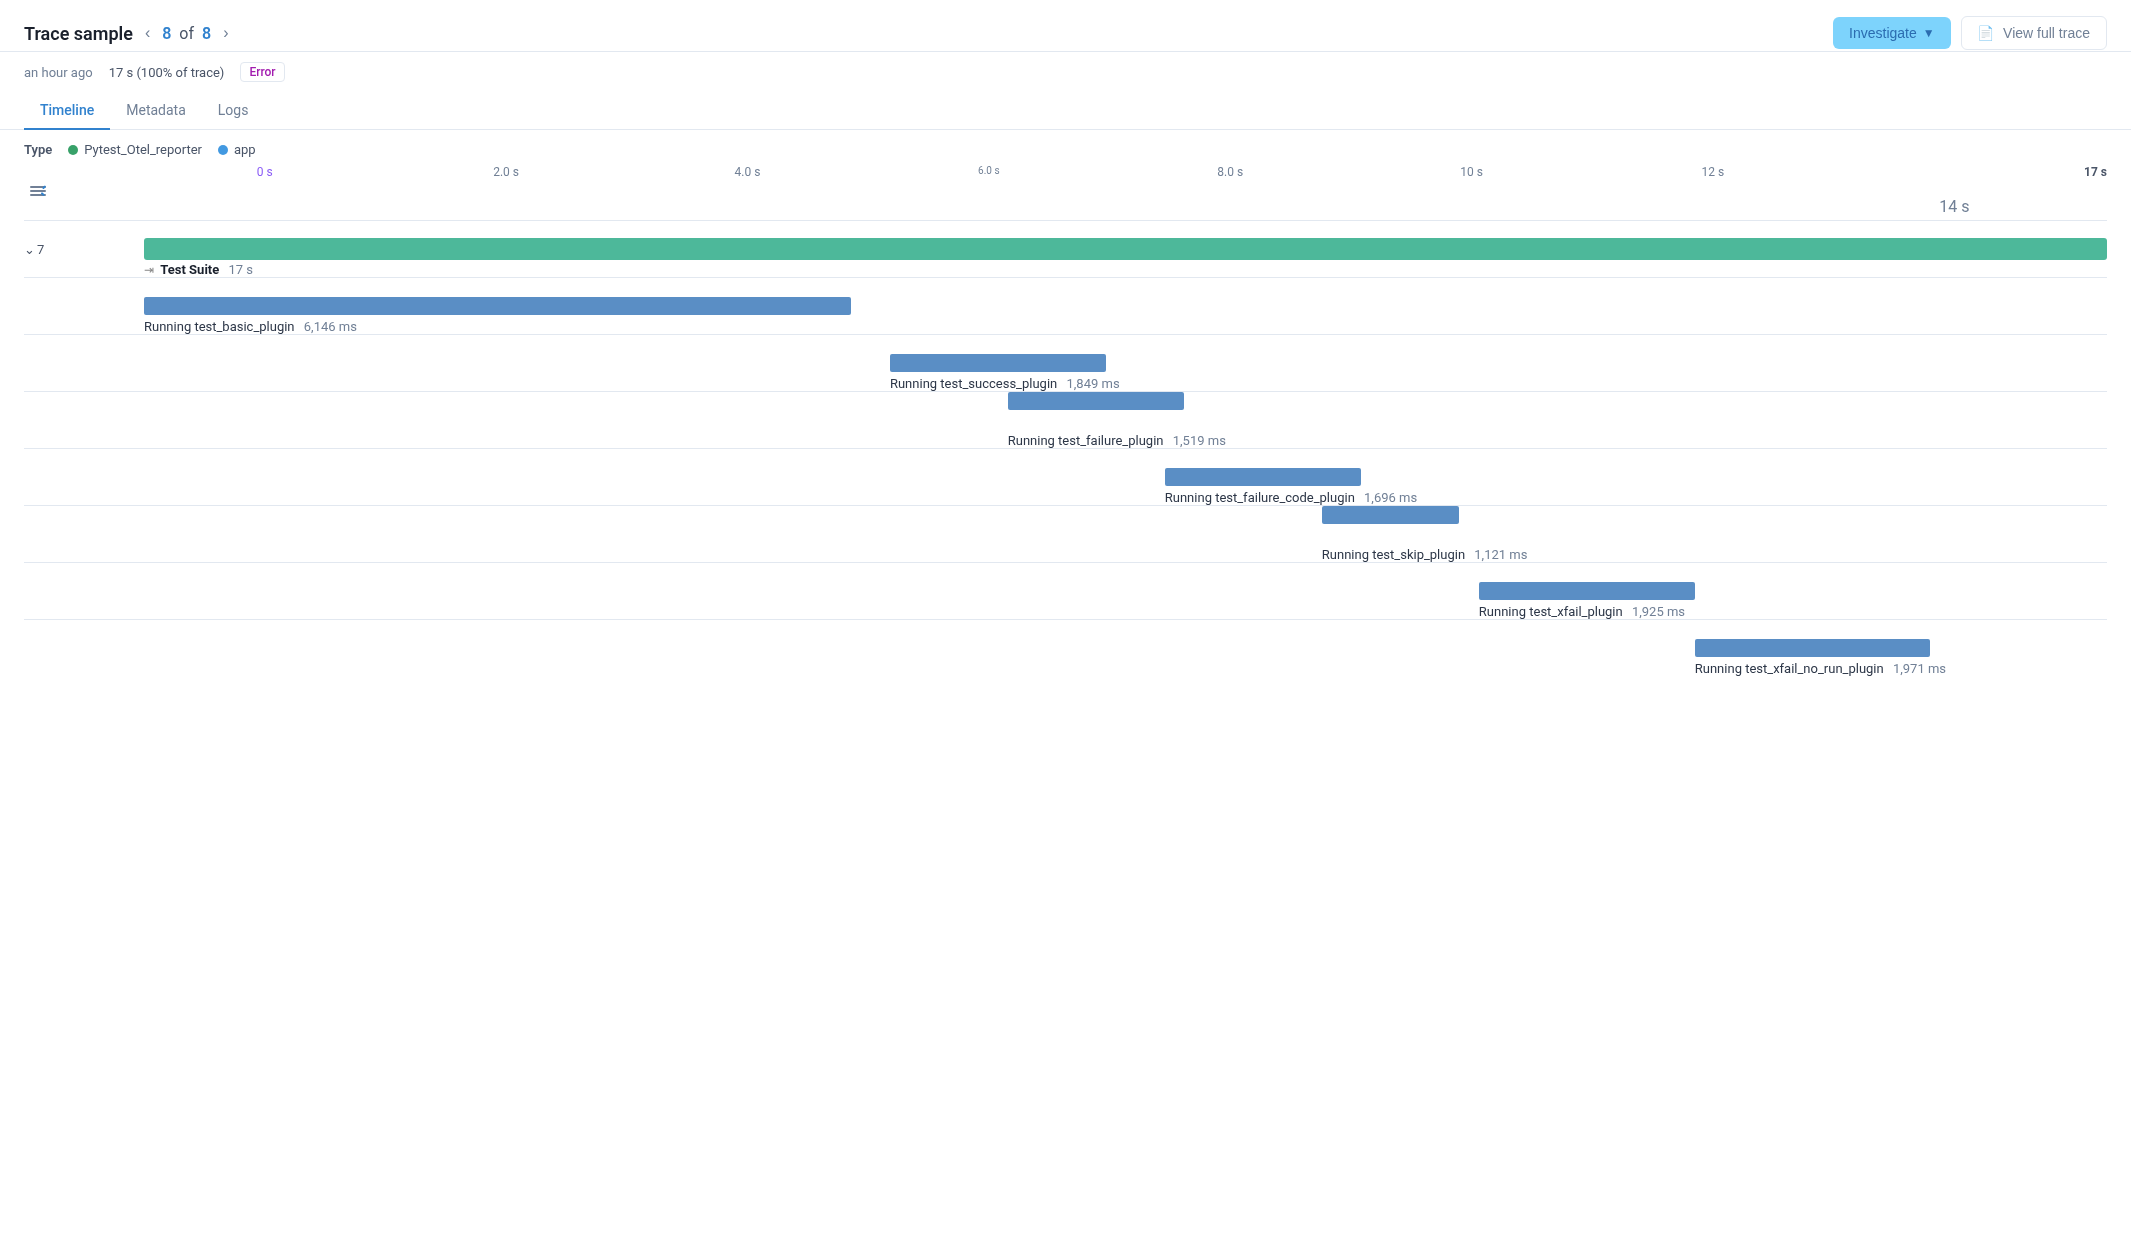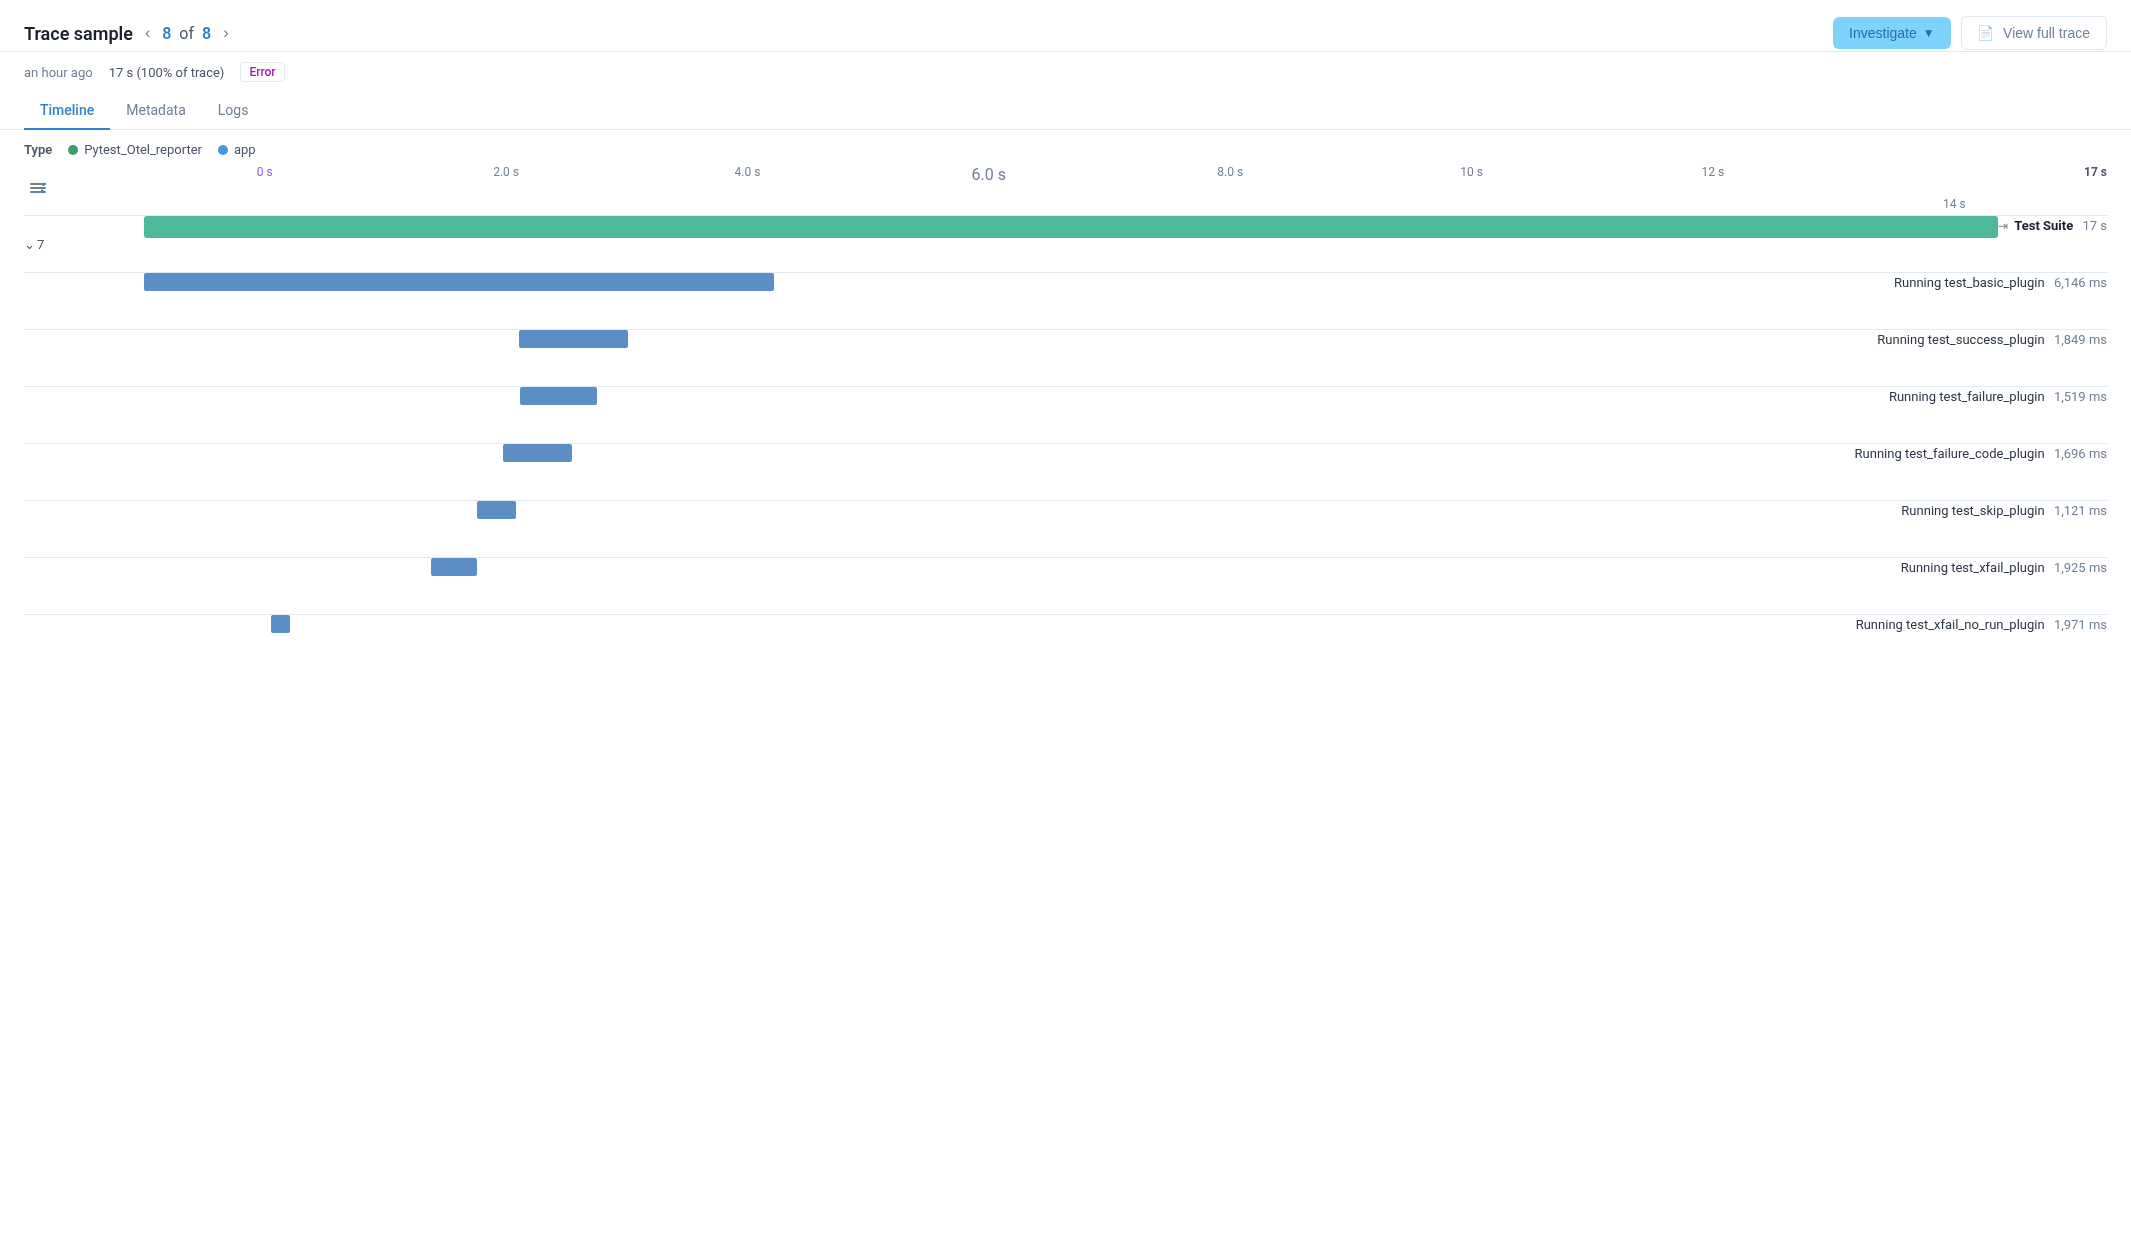--- a/index.html
+++ b/index.html
@@ -168,21 +168,21 @@
       min-width: 120px;
       display: flex;
       align-items: center;
       padding: 4px 0;
     }
     .row-chart {
       flex: 1;
       position: relative;
       height: 56px;
       display: flex;
-      flex-direction: row;
+      flex-direction: column;
       justify-content: flex-end;
     }
     .bar-container {
       position: relative;
       width: 100%;
       height: 20px;
     }
     .bar {
       position: absolute;
       height: 18px;
@@ -279,25 +279,25 @@
           <rect x="13" y="6" width="4" height="2" rx="1" fill="#3182ce" transform="rotate(-45 13 6)"></rect>
           <rect x="13" y="10" width="4" height="2" rx="1" fill="#3182ce" transform="rotate(45 13 10)"></rect>
         </svg>
       </div>
     </div>
     <div style="flex:1; display:flex; align-items:center; position:relative;">
       <div style="display:flex; width:100%; justify-content:space-between;">
         <span style="font-size:12px;color:#8b5cf6;flex:1;text-align:center;">0 s</span>
         <span style="font-size:12px;color:#718096;flex:1;text-align:center;">2.0 s</span>
         <span style="font-size:12px;color:#718096;flex:1;text-align:center;">4.0 s</span>
-        <span style="font-size:16px;color:#718096;flex:1;text-align:center;">6.0 s</span>
+        <span style="font-size:10px;color:#718096;flex:1;text-align:center;">6.0 s</span>
         <span style="font-size:12px;color:#718096;flex:1;text-align:center;">8.0 s</span>
         <span style="font-size:12px;color:#718096;flex:1;text-align:center;">10 s</span>
         <span style="font-size:12px;color:#718096;flex:1;text-align:center;">12 s</span>
-        <span style="font-size:12px;color:#718096;flex:1;text-align:center;margin-top:32px;">14 s</span>
+        <span style="font-size:16px;color:#718096;flex:1;text-align:center;margin-top:32px;">14 s</span>
         <span style="font-size:12px;color:#4a5568;font-weight:700;text-align:right;min-width:32px;">17 s</span>
       </div>
     </div>
   </div>
 
   <div class="timeline-row">
     <div class="row-left">
       <span class="expand-icon" style="font-size:13px;color:#4a5568;margin-right:2px;">⌄</span>
       <span style="font-size:13px;color:#4a5568;">7</span>
     </div>

